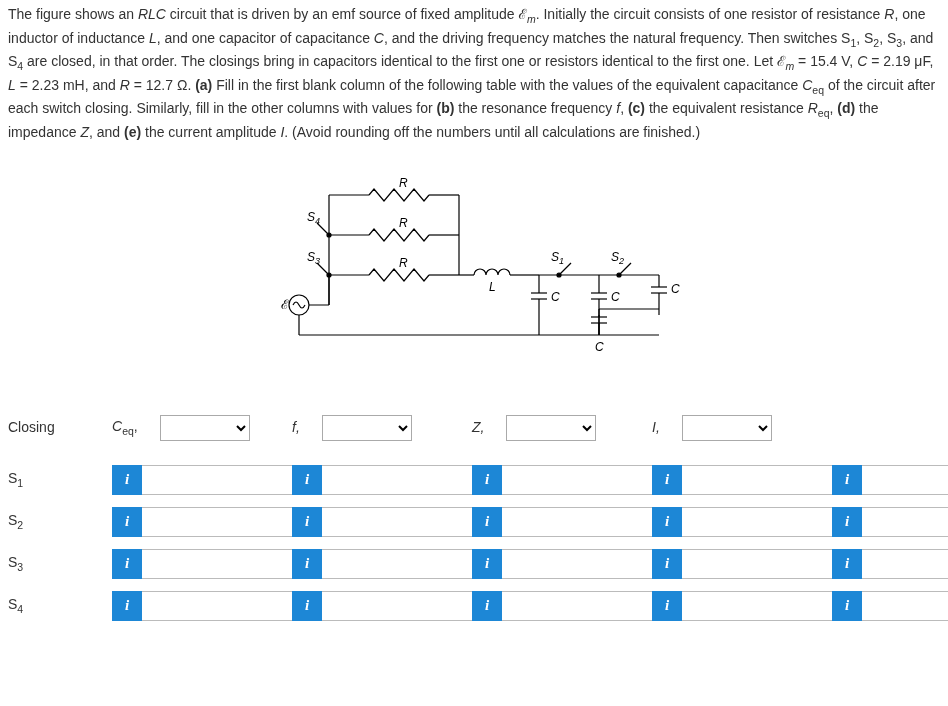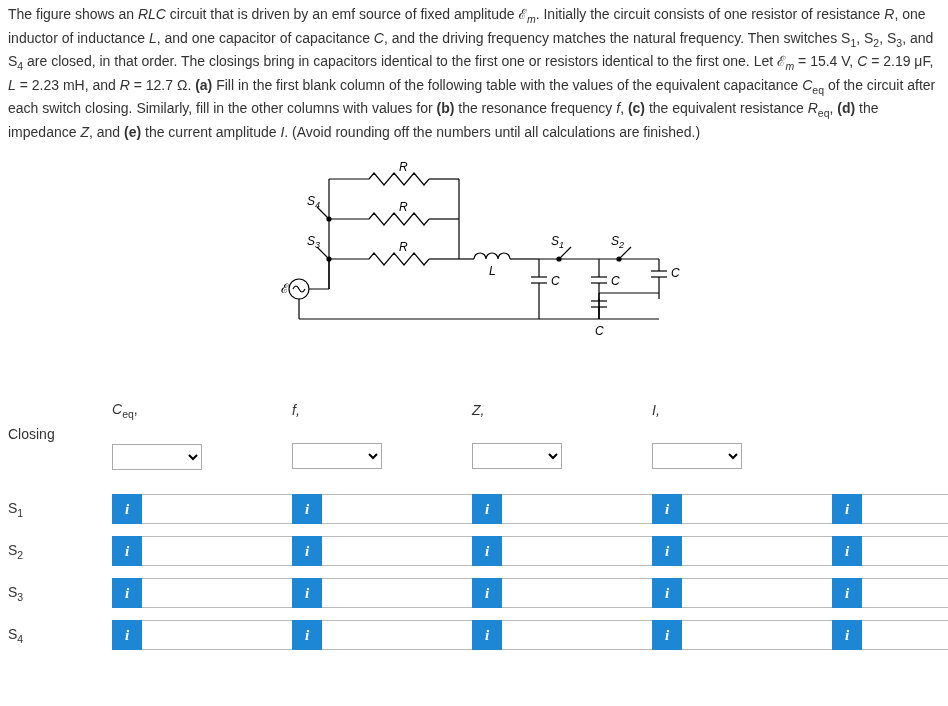--- a/index.html
+++ b/index.html
@@ -4,44 +4,44 @@
 <style>
   * { box-sizing: border-box; margin: 0; padding: 0; }
   body {
     font-family: Arial, Helvetica, sans-serif;
     font-size: 14px;
     color: #333;
     padding: 4px 8px;
     width: 948px;
     line-height: 1.5;
   }
-  .problem-text { margin-bottom: 16px; }
+  .problem-text { margin-bottom: 32px; }
   .sub { font-size: 0.75em; vertical-align: sub; }
   .circuit-wrap { text-align: center; margin: 8px 0 24px 0; }
   svg.circuit { display: inline-block; }
 
   .table-area { margin-top: 12px; }
   .row {
     display: flex;
     align-items: center;
     margin-bottom: 12px;
     gap: 24px;
   }
   .header-row { margin-bottom: 24px; }
   .label-col {
     width: 80px;
     flex-shrink: 0;
     font-size: 14px;
   }
   .col-head {
     display: flex;
+    align-items: center;
     gap: 22px;
     width: 156px;
     flex-shrink: 0;
-    flex-direction: column;
   }
   .col-head .lbl { flex-shrink: 0; }
   select.unit {
     width: 90px;
     height: 26px;
     border: 1px solid #aaa;
     background: #fff;
     font-size: 13px;
     padding: 2px 4px;
   }

